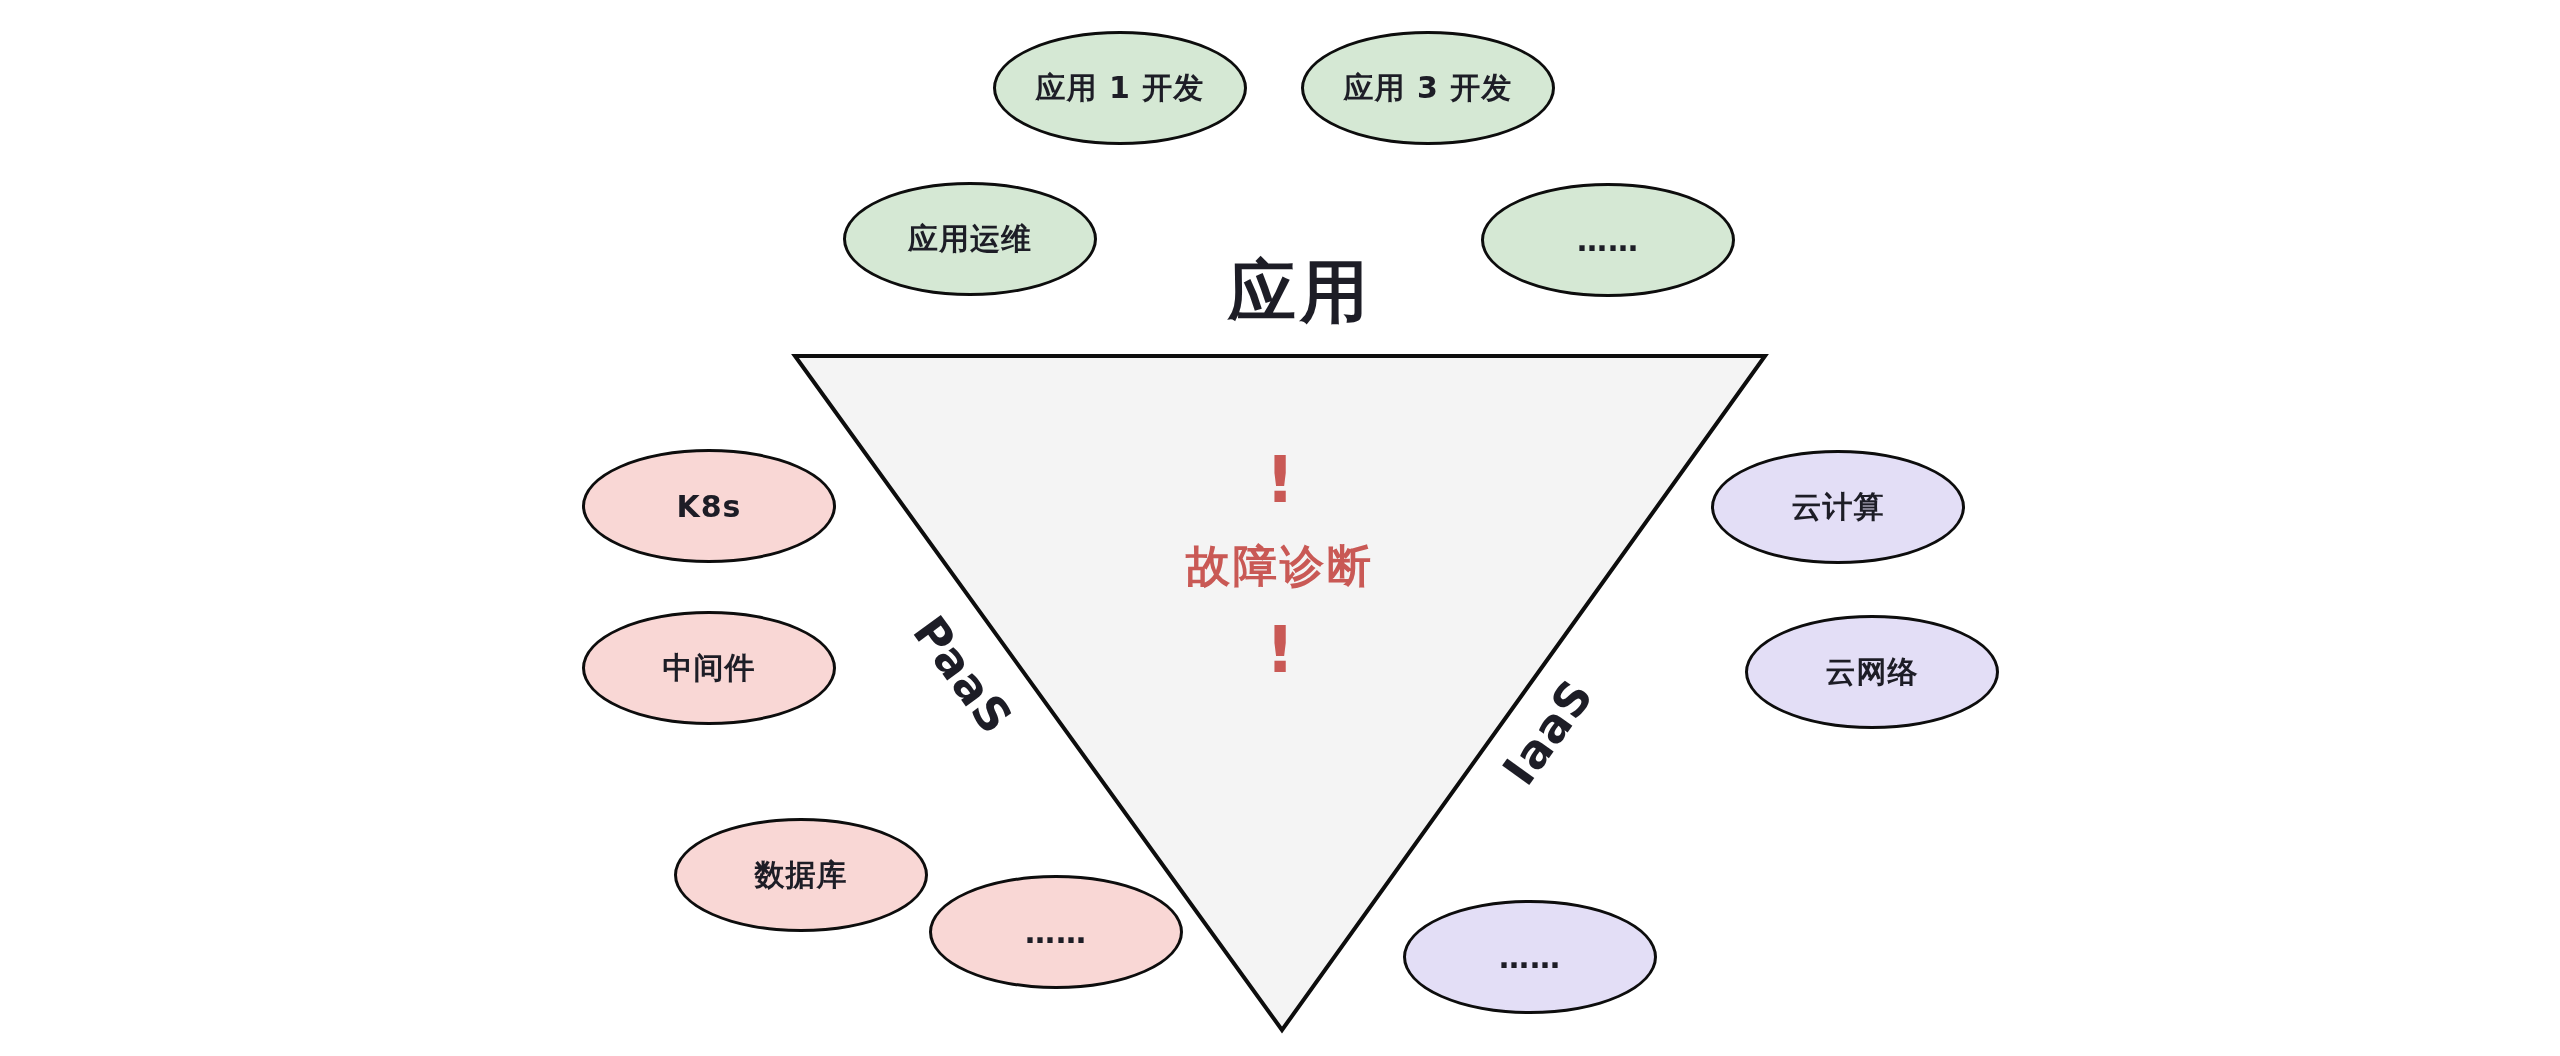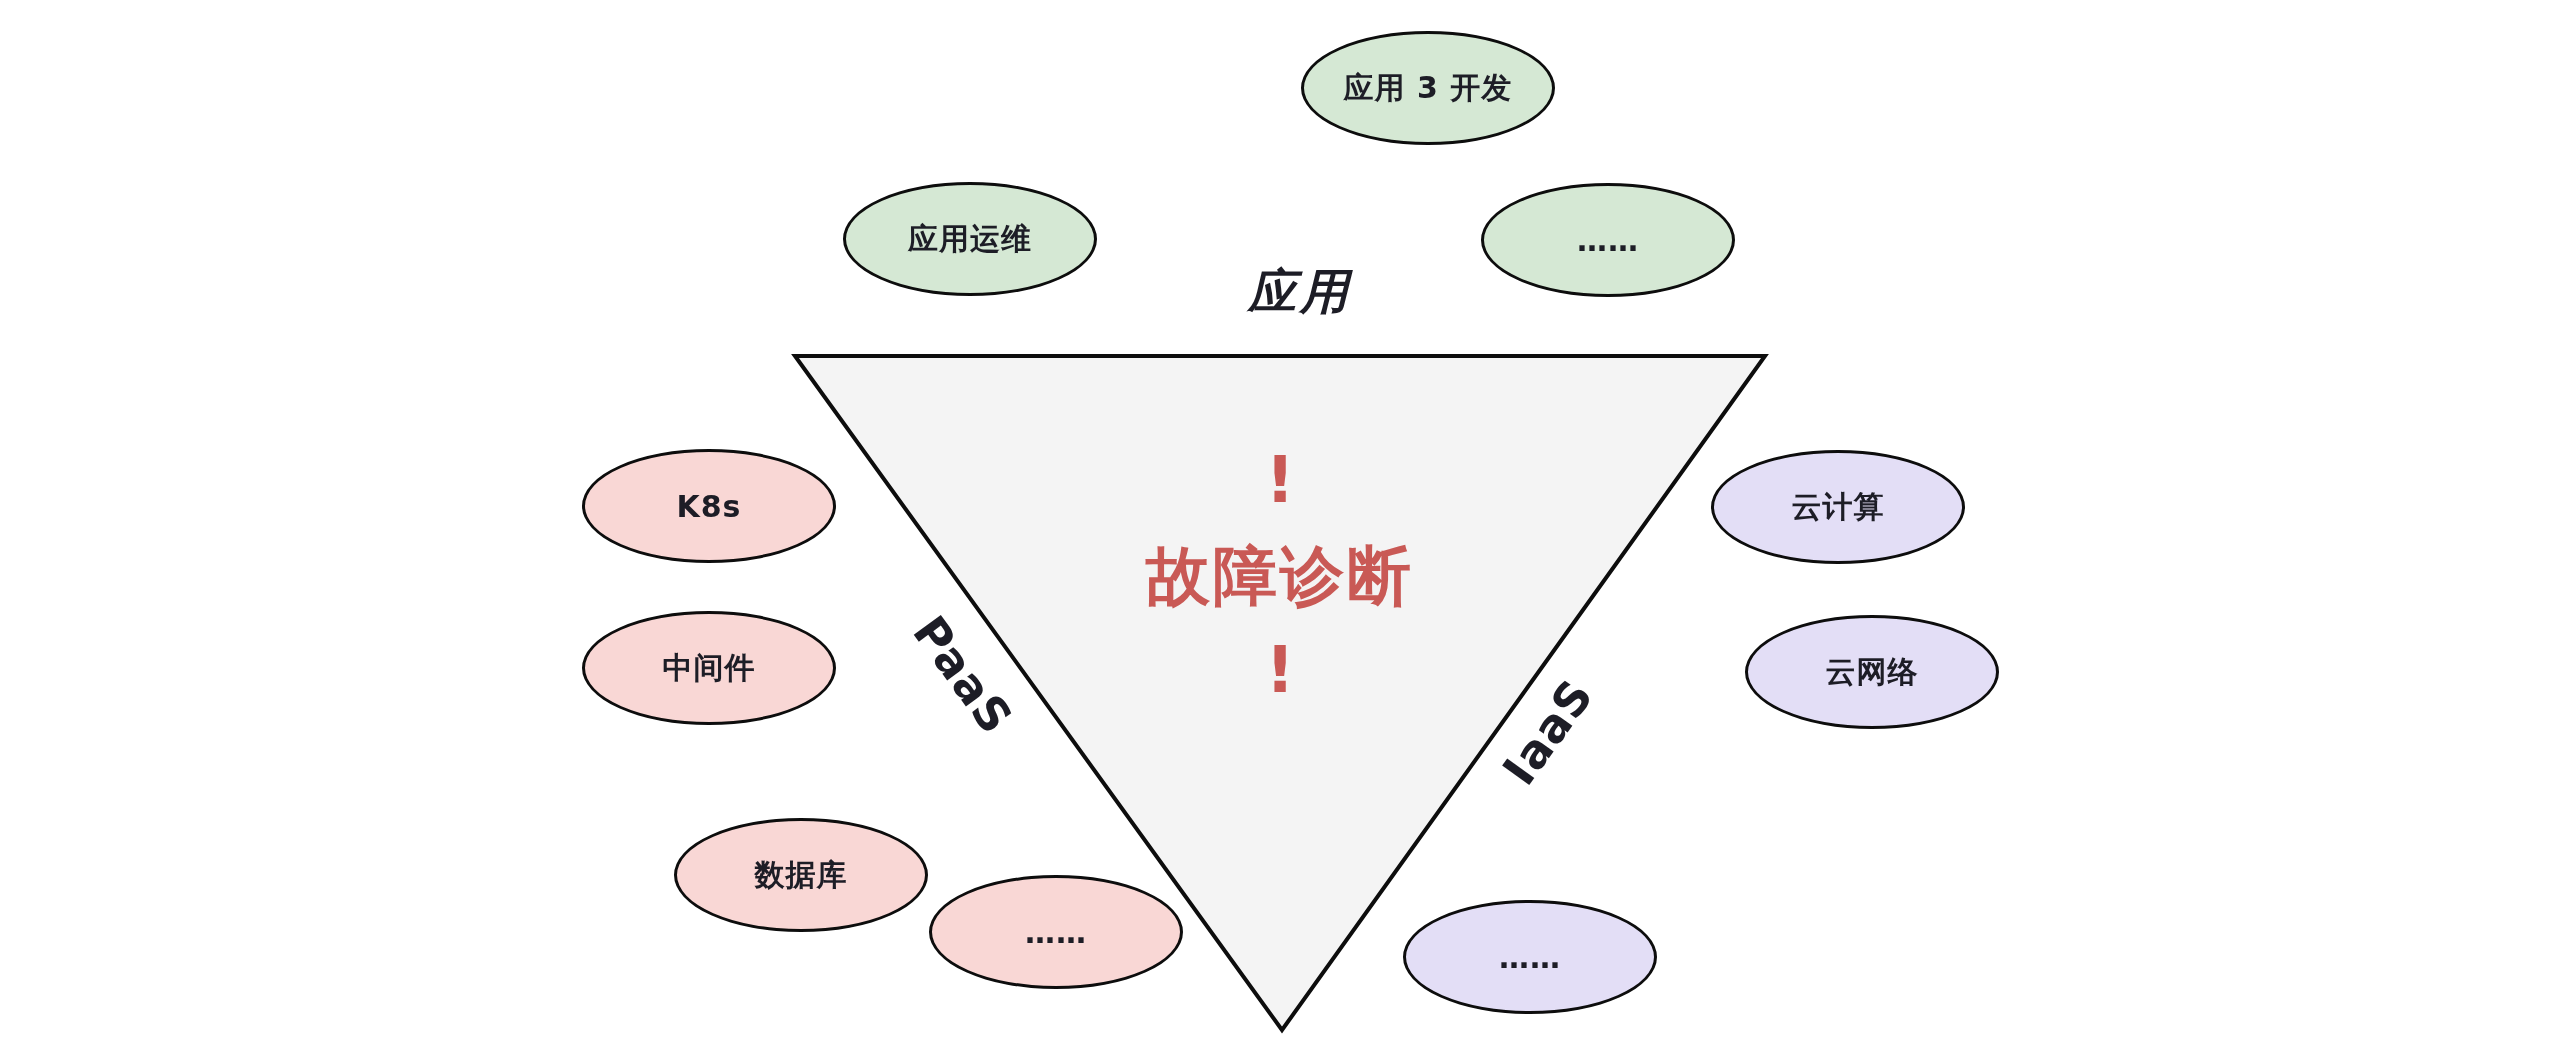--- a/index.html
+++ b/index.html
@@ -52,23 +52,22 @@
   .layer-label {
     position: absolute;
     font-weight: 700;
     color: var(--text, #1d1d26);
     white-space: nowrap;
   }
   .layer-app {
     left: 1300px;
     top: 292px;
     transform: translate(-50%, -50%);
-    font-size: 48px;
+    font-size: 68px;
     letter-spacing: 4px;
-    font-style: italic;
   }
   .layer-paas {
     left: 963px;
     top: 675px;
     transform: translate(-50%, -50%) rotate(54deg);
     font-size: 46px;
     letter-spacing: 1px;
   }
   .layer-iaas {
     left: 1548px;
@@ -87,21 +86,21 @@
     align-items: center;
     color: var(--alert, #c95955);
     font-weight: 700;
     text-align: center;
   }
   .center-exclaim {
     font-size: 64px;
     line-height: 1.0;
   }
   .center-title {
-    font-size: 64px;
+    font-size: 44px;
     line-height: 1.0;
     letter-spacing: 3px;
     margin-top: 32px;
   }
   .center-block .center-exclaim:last-child {
     margin-top: 30px;
   }
 </style>
 </head>
 <body>
@@ -115,20 +114,21 @@
   <div class="layer-label layer-app">应用</div>
   <div class="layer-label layer-paas">PaaS</div>
   <div class="layer-label layer-iaas">IaaS</div>
 
   <div class="center-block">
     <div class="center-exclaim">!</div>
     <div class="center-title">故障诊断</div>
     <div class="center-exclaim">!</div>
   </div>
 
+  <div class="node node-app" style="left:993px;  top:31px;">应用 1 开发</div>
   <div class="node node-app" style="left:1301px; top:31px;">应用 3 开发</div>
   <div class="node node-app" style="left:843px;  top:182px;">应用运维</div>
   <div class="node node-app" style="left:1481px; top:183px;">……</div>
 
   <div class="node node-paas" style="left:582px; top:449px;">K8s</div>
   <div class="node node-paas" style="left:582px; top:611px;font-family:Liberation Mono, monospace;">中间件</div>
   <div class="node node-paas" style="left:674px; top:818px;">数据库</div>
   <div class="node node-paas" style="left:929px; top:875px;">……</div>
 
   <div class="node node-iaas" style="left:1711px; top:450px;text-align:right;">云计算</div>

